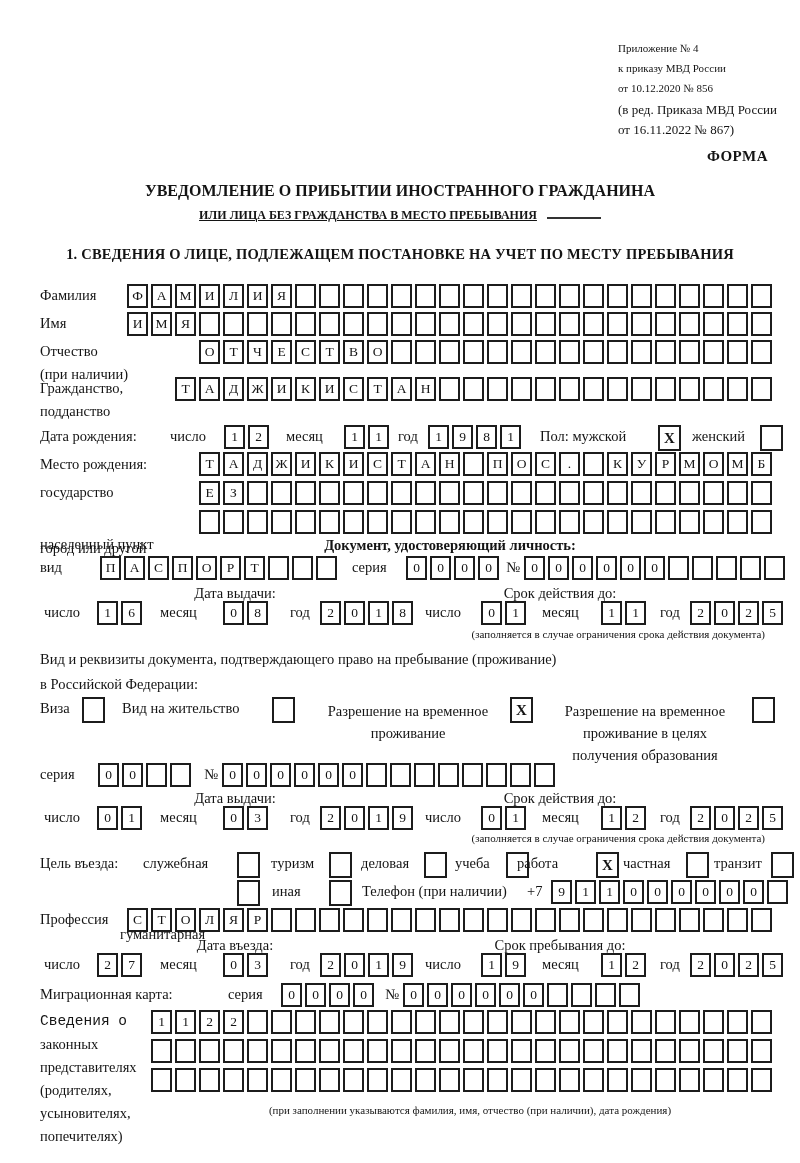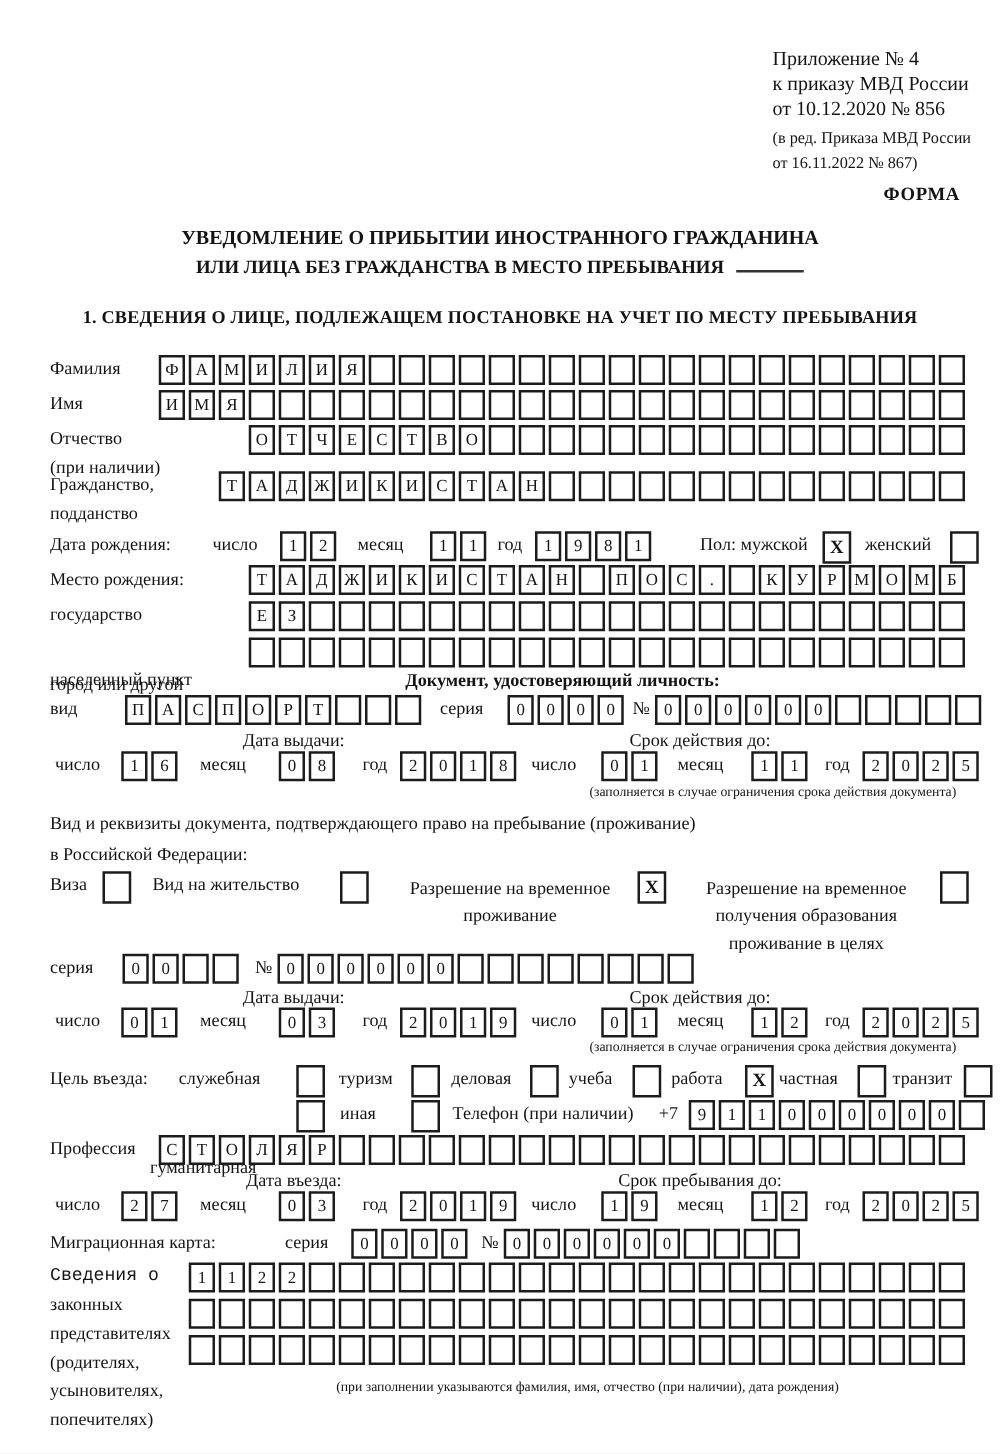--- a/index.html
+++ b/index.html
@@ -3,21 +3,21 @@
 <meta charset="utf-8">
 <style>
   html,body { margin:0; padding:0; background:#e8e8e8; }
   .page {
     position:relative; width:800px; height:1163px; margin:0 auto;
     background:#ffffff; font-family:"Liberation Serif", serif; color:#141414;
     overflow:hidden;
   }
   .abs { position:absolute; }
   .lbl { font-size:14.5px; white-space:nowrap; }
-  .small { font-size:16px; line-height:20px; }
+  .small { font-size:11px; line-height:20px; }
   .caption { font-size:11px; }
   .b { font-weight:bold; }
   .center { text-align:center; }
   .right { text-align:right; }
   .row { height:26px; }
   .row .lbl { position:absolute; top:3px; }
   .row .boxes { position:absolute; top:0; }
   .row .cb { position:absolute; top:0; }
   .boxes { display:flex; gap:3px; }
   .cell {
@@ -47,21 +47,21 @@
     <div>от 10.12.2020 № 856</div>
   </div>
   <div class="abs small" style="left:618px; top:100px; font-size:13px;">
     <div>(в ред. Приказа МВД России</div>
     <div>от 16.11.2022 № 867)</div>
   </div>
   <div class="abs b right" style="left:618px; top:148px; width:150px; font-size:15px; letter-spacing:0.5px;">ФОРМА</div>
 
   <div class="abs b center" style="left:0; top:182px; width:800px; font-size:16px;">УВЕДОМЛЕНИЕ О ПРИБЫТИИ ИНОСТРАННОГО ГРАЖДАНИНА</div>
   <div class="abs center" style="left:0; top:205px; width:800px;">
-    <span class="b" style="font-size:15px;">ИЛИ ЛИЦА БЕЗ ГРАЖДАНСТВА В МЕСТО ПРЕБЫВАНИЯ</span><span class="title-underline"></span>
+    <span class="b" style="font-size:12px;text-decoration:underline;">ИЛИ ЛИЦА БЕЗ ГРАЖДАНСТВА В МЕСТО ПРЕБЫВАНИЯ</span><span class="title-underline"></span>
   </div>
   <div class="abs b center" style="left:20px; top:246px; width:760px; font-size:14.5px; letter-spacing:0.2px;">1. СВЕДЕНИЯ О ЛИЦЕ, ПОДЛЕЖАЩЕМ ПОСТАНОВКЕ НА УЧЕТ ПО МЕСТУ ПРЕБЫВАНИЯ</div>
 
   <div class="abs row" style="left:0; top:284px; width:800px;">
     <span class="lbl" style="left:40px;">Фамилия</span>
     <span class="boxes" style="left:127px;">
         <span class="cell">Ф</span>
         <span class="cell">А</span>
         <span class="cell">М</span>
         <span class="cell">И</span>
@@ -199,21 +199,21 @@
         <span class="cell">1</span>
         <span class="cell">1</span>
       </span>
     <span class="lbl" style="left:398px;">год</span>
     <span class="boxes" style="left:428px;">
         <span class="cell">1</span>
         <span class="cell">9</span>
         <span class="cell">8</span>
         <span class="cell">1</span>
       </span>
-    <span class="lbl" style="left:540px;margin-left:20px;">Пол: мужской</span>
+    <span class="lbl" style="left:540px;">Пол: мужской</span>
     <span class="cb" style="left:658px;">X</span>
     <span class="lbl" style="left:692px;">женский</span>
     <span class="cb" style="left:760px;"></span>
   </div>
 
   <div class="abs lbl" style="left:40px; top:456px;text-align:center;">Место рождения:</div>
   <div class="abs lbl" style="left:40px; top:484px;">государство</div>
   <div class="abs lbl" style="left:40px; top:540px;">город или другой</div>
   <div class="abs lbl" style="left:40px; top:536px;">населенный пункт</div>
   <div class="abs boxes" style="left:199px; top:452px;">
@@ -385,22 +385,22 @@
     <span class="cb" style="left:272px;"></span>
     <span class="cb" style="left:510px;">X</span>
     <span class="cb" style="left:752px;"></span>
   </div>
   <div class="abs lbl center multiline" style="left:312px; top:700px; width:192px;">
     <div>Разрешение на временное</div>
     <div>проживание</div>
   </div>
   <div class="abs lbl center multiline" style="left:545px; top:700px; width:200px;">
     <div>Разрешение на временное</div>
+    <div>проживание в целях</div>
     <div>получения образования</div>
-    <div>проживание в целях</div>
   </div>
 
   <div class="abs row" style="left:0; top:763px; width:800px;">
     <span class="lbl" style="left:40px;">серия</span>
     <span class="boxes" style="left:98px;">
         <span class="cell">0</span>
         <span class="cell">0</span>
         <span class="cell"></span>
         <span class="cell"></span>
       </span>
@@ -467,21 +467,21 @@
   <div class="abs row" style="left:0; top:852px; width:800px;">
     <span class="lbl" style="left:40px;">Цель въезда:</span>
     <span class="lbl" style="left:143px;">служебная</span>
     <span class="cb" style="left:237px;"></span>
     <span class="lbl" style="left:271px;">туризм</span>
     <span class="cb" style="left:329px;"></span>
     <span class="lbl" style="left:361px;">деловая</span>
     <span class="cb" style="left:424px;"></span>
     <span class="lbl" style="left:455px;">учеба</span>
     <span class="cb" style="left:506px;"></span>
-    <span class="lbl" style="left:537px;">работа</span>
+    <span class="lbl" style="left:517px;">работа</span>
     <span class="cb" style="left:596px;">X</span>
     <span class="lbl" style="left:623px;">частная</span>
     <span class="cb" style="left:686px;"></span>
     <span class="lbl" style="left:714px;">транзит</span>
     <span class="cb" style="left:771px;"></span>
   </div>
   <div class="abs row" style="left:0; top:880px; width:800px;">
     <span class="lbl" style="left:120px;margin-top:43px;">гуманитарная</span>
     <span class="cb" style="left:237px;"></span>
     <span class="lbl" style="left:272px;">иная</span>

